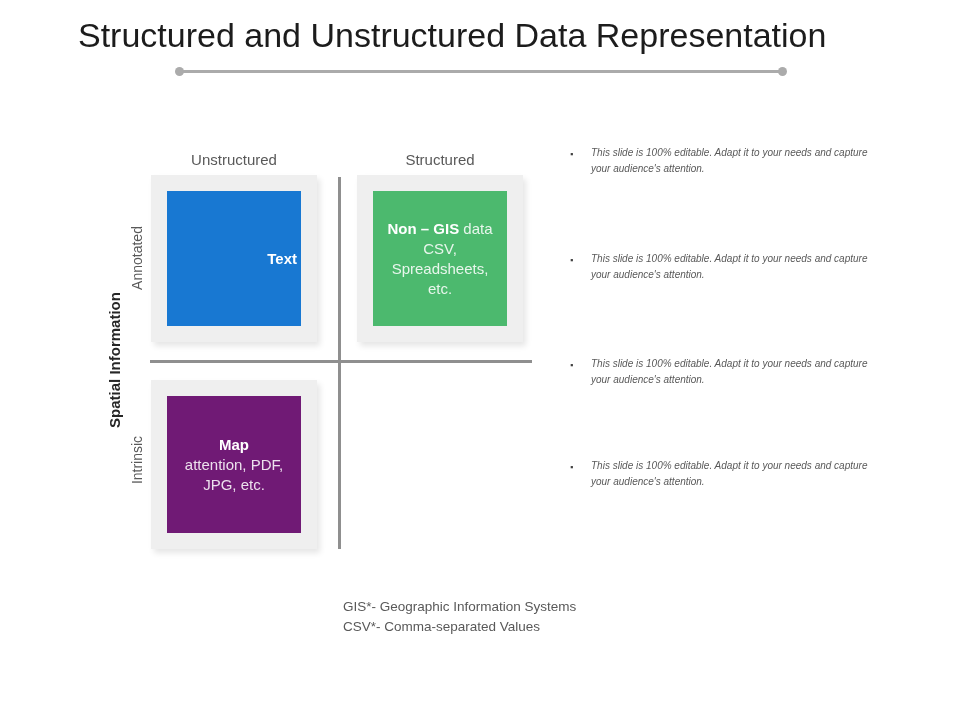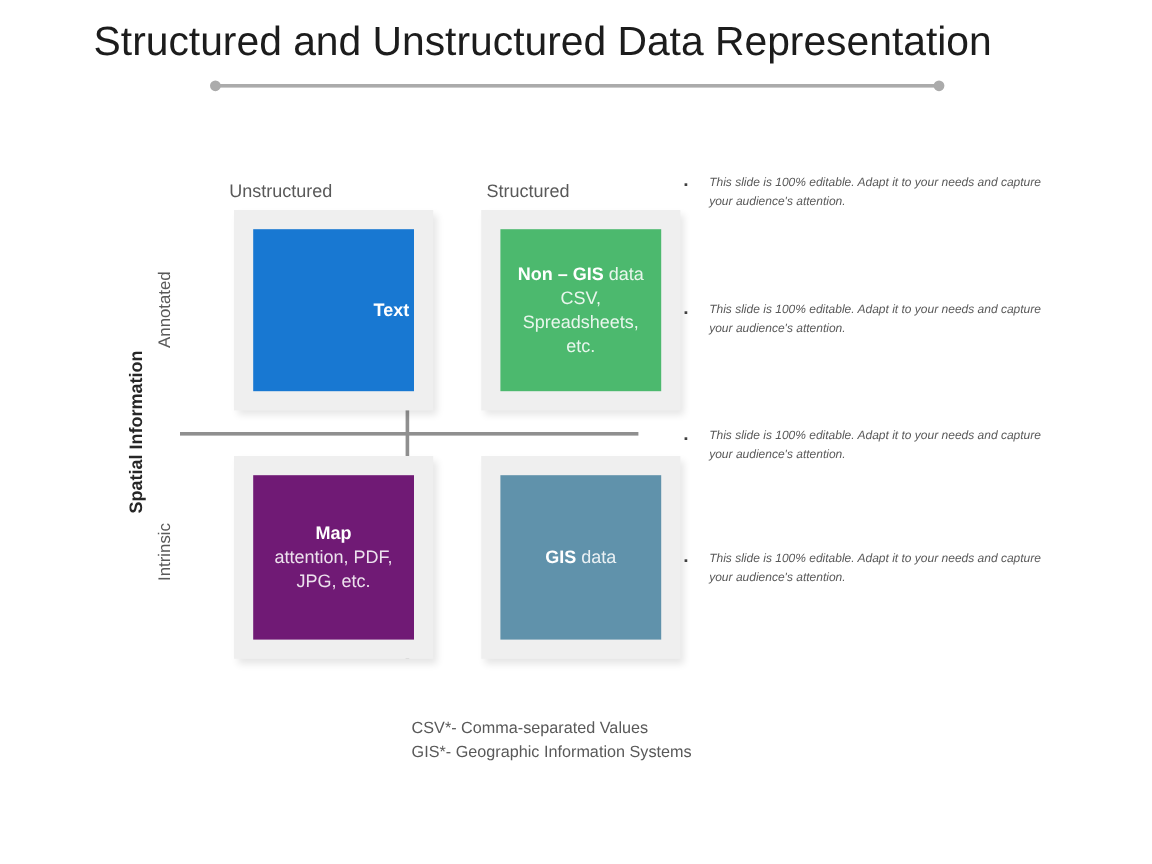--- a/index.html
+++ b/index.html
@@ -81,21 +81,20 @@
     height: 3px;
     background: #8f8f8f;
   }
 
   
   .frame {
     position: absolute;
     background: #efefef;
     padding: 16px;
     box-shadow: 3px 4px 6px rgba(0,0,0,0.10);
-    margin-left: 44px;
   }
   .frame-tl { left: 151px; top: 175px; width: 166px; height: 167px; }
   .frame-tr { left: 357px; top: 175px; width: 166px; height: 167px; }
   .frame-bl { left: 151px; top: 380px; width: 166px; height: 169px; }
   .frame-br { left: 357px; top: 380px; width: 166px; height: 169px; }
   .cell {
     width: 100%;
     height: 100%;
     display: flex;
     flex-direction: column;
@@ -188,25 +187,20 @@
   </div>
 
   <div class="frame frame-bl">
     <div class="cell" style="background: #701a75;">
       <div><span class="b">Map</span></div>
       <div>attention, PDF,</div>
       <div>JPG, etc.</div>
     </div>
   </div>
 
-  <div class="frame frame-br">
-    <div class="cell" style="background: rgb(96, 146, 171);">
-      <div><span class="b">GIS</span><span> data</span></div>
-    </div>
-  </div>
 
   <div class="rot axis-title" style="left:114px; top:360px;">Spatial Information</div>
   <div class="rot row-label" style="left:137px; top:258px;">Annotated</div>
   <div class="rot row-label" style="left:137px; top:460px;">Intrinsic</div>
 
   <div class="bullet-item bi-1">
     <span class="bullet-marker">▪</span>
     <span class="bullet-text">This slide is 100% editable. Adapt it to your needs and capture your audience's attention.</span>
   </div>
   <div class="bullet-item bi-2">
@@ -216,17 +210,17 @@
   <div class="bullet-item bi-3">
     <span class="bullet-marker">▪</span>
     <span class="bullet-text">This slide is 100% editable. Adapt it to your needs and capture your audience's attention.</span>
   </div>
   <div class="bullet-item bi-4">
     <span class="bullet-marker">▪</span>
     <span class="bullet-text">This slide is 100% editable. Adapt it to your needs and capture your audience's attention.</span>
   </div>
 
   <div class="footnotes">
+    <div>GIS*- Geographic Information Systems</div>
     <div>CSV*- Comma-separated Values</div>
-    <div>GIS*- Geographic Information Systems</div>
   </div>
 
 </div>
 
 </body></html>

